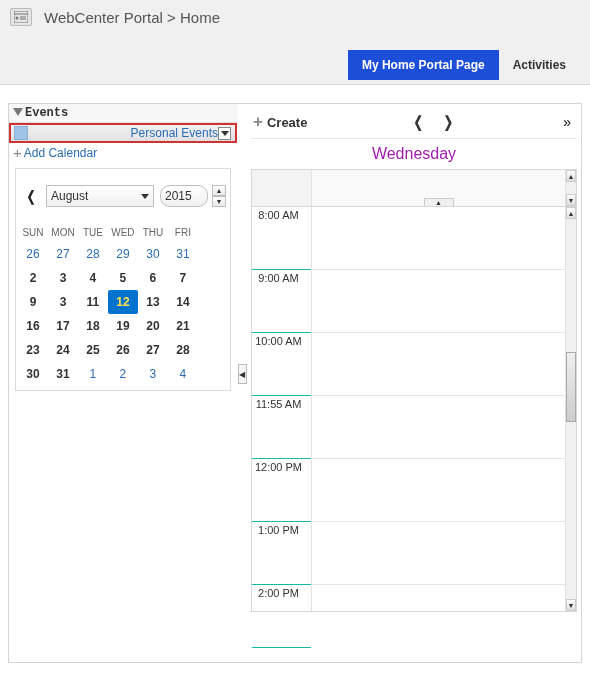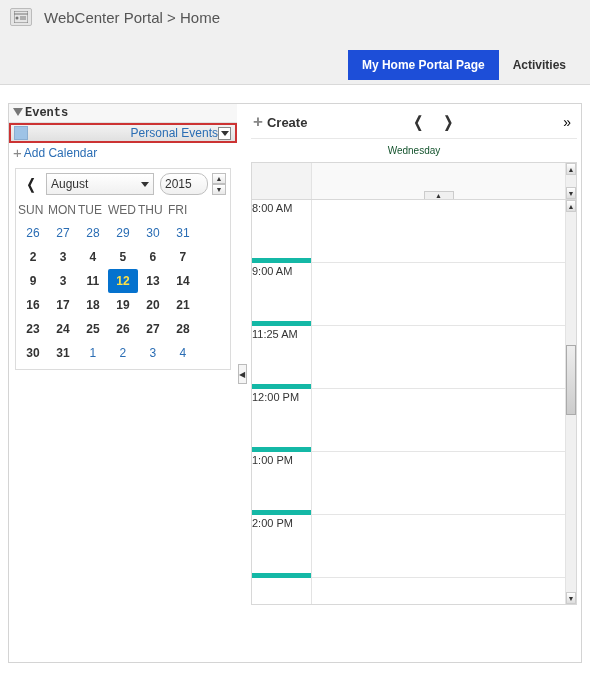--- a/index.html
+++ b/index.html
@@ -22,50 +22,50 @@
   .cal-color-swatch { width: 14px; height: 14px; background: #9ec3e6; border: 1px solid #8aaed1; margin: 0 3px; }
   .cal-name { color: #2a6db4; flex: 1; }
   .cal-dropdown { margin-right: 4px; border: 1px solid #888; background: #fff; width: 13px; height: 13px; display: flex; align-items: center; justify-content: center; }
   .cal-dropdown svg { width: 8px; height: 8px; }
   .add-cal-row { display: flex; align-items: center; padding: 2px 4px; color: #2a6db4; }
   .add-cal-row .plus-icon { color: #888; font-size: 15px; line-height: 1; margin-right: 2px; }
   .month-box { border: 1px solid #dcdcdc; margin: 6px; }
   .month-header { display: flex; align-items: center; padding: 4px 4px; gap: 2px; }
   .arrowbtn { width: 22px; height: 22px; display: flex; align-items: center; justify-content: center; border: 0; background: none; cursor: pointer; color: #222; font-weight: bold; font-size: 14px; }
   .month-select, .year-select { border: 1px solid #bfbfbf; height: 22px; font-size: 12px; padding: 0 4px; background: linear-gradient(#fff,#f0f0f0); }
-  .month-select { flex: 1; margin: 0 2px; text-align: center; }
+  .month-select { flex: 1; margin: 12px 2px; text-align: center; }
   .year-select { width: 48px; margin-left: 2px; }
   .spin-col { display: flex; flex-direction: column; margin-left: 2px; }
   .spin { width: 14px; height: 11px; border: 1px solid #bfbfbf; background: linear-gradient(#fff,#e8e8e8); font-size: 7px; line-height: 1; display: flex; align-items: center; justify-content: center; cursor: pointer; }
   .dow-row { display: flex; padding: 0 2px; }
-  .dow { width: 14.28%; text-align: left; font-size: 12px; color: #666; padding: 4px 0; }
+  .dow { width: 14.28%; text-align: center; font-size: 10px; color: #666; padding: 4px 0; }
   .days-grid { padding: 0 2px 4px; }
   .week-row { display: flex; }
   .day-cell { width: 14.28%; text-align: center; padding: 5px 0; font-size: 12px; cursor: pointer; color: #333; font-weight: bold; }
   .day-cell.other { color: #2a6db4; font-weight: normal; }
   .day-cell.today { background: #0572ce; color: #fde047; border-radius: 2px; }
   .mid-collapse { width: 10px; display: flex; align-items: center; justify-content: center; margin-top: 260px; }
   .mid-collapse div { border: 1px solid #bbb; background: #f5f5f5; width: 9px; height: 20px; font-size: 8px; display: flex; align-items: center; justify-content: center; cursor: pointer; }
   .right-pane { flex: 1; padding: 6px 4px; }
   .day-toolbar { display: flex; align-items: center; border-bottom: 1px solid #e8e8e8; padding-bottom: 4px; }
   .create-btn { display: flex; align-items: center; gap: 4px; border: 0; background: none; font-size: 13px; font-weight: bold; color: #333; cursor: pointer; padding: 2px 2px; }
   .create-btn .plus { color: #888; font-size: 17px; font-weight: bold; }
   .tb-spacer { flex: 1; }
   .nav-arrow { width: 30px; height: 22px; border: 0; background: none; font-size: 15px; font-weight: bold; color: #333; cursor: pointer; }
   .expand-btn { border: 0; background: none; font-size: 14px; cursor: pointer; margin-left: auto; padding: 0 6px; }
-  .day-label { text-align: center; padding: 6px 0; font-size: 10px; color: #14532d; }
+  .day-label { text-align: center; padding: 6px 0; font-size: 16px; color: #a21caf; }
   .allday-band { border: 1px solid #d8d8d8; height: 38px; display: flex; }
   .allday-left { width: 60px; border-right: 1px solid #e3e3e3; background: #f3f3f3; }
   .allday-main { flex: 1; background: #f9f9f9; position: relative; }
   .allday-main .collapse-handle { position: absolute; bottom: 0; left: 50%; transform: translateX(-50%); width: 30px; height: 8px; border: 1px solid #ccc; border-bottom: 0; background: #f0f0f0; font-size: 7px; display: flex; align-items: center; justify-content: center; cursor: pointer; }
   .allday-scroll { width: 11px; border-left: 1px solid #e3e3e3; background: #f0f0f0; display: flex; flex-direction: column; justify-content: space-between; }
   .tiny-scroll-btn { height: 12px; border: 1px solid #ccc; background: linear-gradient(#fff,#ddd); cursor: pointer; font-size: 7px; display: flex; align-items: center; justify-content: center; }
   .hour-grid { border: 1px solid #d8d8d8; border-top: 0; height: 405px; display: flex; }
   .hour-labels { width: 60px; border-right: 1px solid #e3e3e3; }
-  .hour-label { height: 63px; text-align: left; padding: 2px 6px 0 0; font-size: 11px; color: #333; border-bottom: 5px solid #14b8a6; }
+  .hour-label { height: 63px; text-align: center; padding: 2px 6px 0 0; font-size: 11px; color: #333; border-bottom: 1px solid #14b8a6; }
   .hour-slots { flex: 1; overflow: hidden; }
   .hour-slot { height: 63px; border-bottom: 1px solid #e5e5e5; }
   .vscrollbar { width: 11px; border-left: 1px solid #e3e3e3; background: #f0f0f0; display: flex; flex-direction: column; }
   .scroll-btn-v { height: 12px; border: 1px solid #ccc; background: linear-gradient(#fff,#ddd); cursor: pointer; font-size: 7px; display: flex; align-items: center; justify-content: center; }
   .scroll-track { flex: 1; position: relative; }
   .scroll-thumb { position: absolute; top: 35%; left: 0; right: 0; height: 70px; background: linear-gradient(#eee,#ccc); border: 1px solid #aaa; cursor: pointer; }
 </style>
 </head>
 <body>
 
@@ -214,21 +214,22 @@
         </div>
         <div class="allday-scroll">
           <div class="tiny-scroll-btn">▲</div>
           <div class="tiny-scroll-btn">▼</div>
         </div>
       </div>
       <div class="hour-grid">
         <div class="hour-labels">
             <div class="hour-label">8:00 AM</div>
             <div class="hour-label">9:00 AM</div>
-            <div class="hour-label">11:25 AM</div>
+            <div class="hour-label">10:00 AM</div>
+            <div class="hour-label">11:55 AM</div>
             <div class="hour-label">12:00 PM</div>
             <div class="hour-label">1:00 PM</div>
             <div class="hour-label">2:00 PM</div>
           </div>
         <div class="hour-slots">
             <div class="hour-slot"></div>
             <div class="hour-slot"></div>
             <div class="hour-slot"></div>
             <div class="hour-slot"></div>
             <div class="hour-slot"></div>

